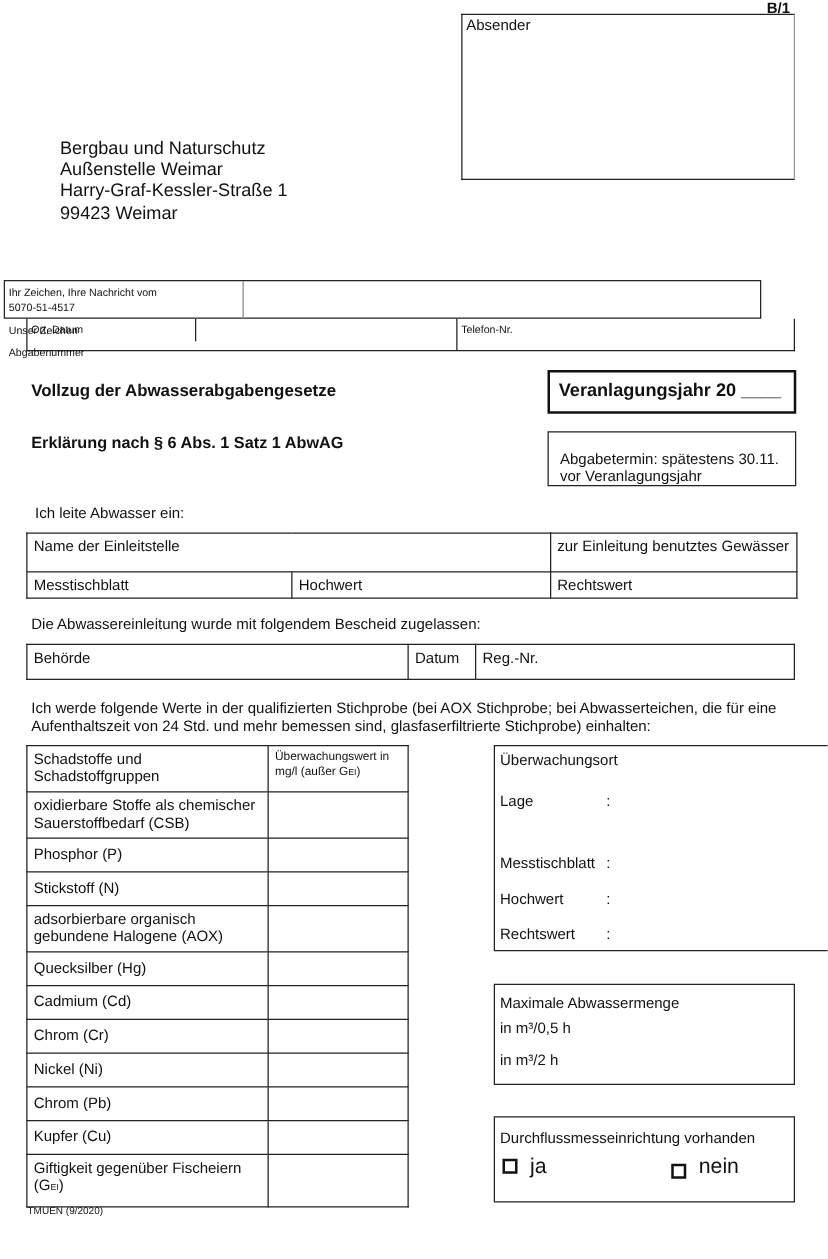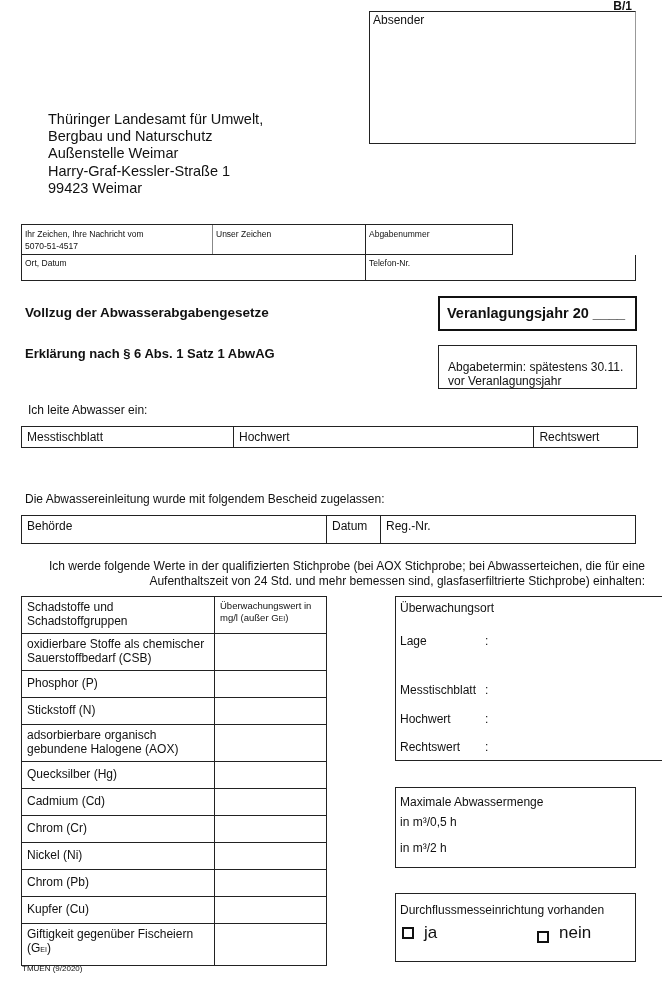--- a/index.html
+++ b/index.html
@@ -5,39 +5,39 @@
   * { box-sizing: border-box; margin: 0; padding: 0; }
   html, body { width: 662px; height: 1007px; background: #ffffff; }
   body { position: relative; font-family: "Liberation Sans", sans-serif; color: #111; overflow: hidden; }
   .abs { position: absolute; }
   .page-code { right: 30px; top: -1px; font-size: 12px; font-weight: bold; }
   .sender-box { left: 369px; top: 11px; width: 267px; height: 133px; border: 1.3px solid #222; border-right-color: #999; }
   .sender-box span { position: absolute; left: 3px; top: 1px; font-size: 12px; }
   .address { left: 48px; top: 111px; font-size: 14.5px; line-height: 17.2px; }
   .address div { white-space: nowrap; }
 
-  .ref1 { left: 21px; top: 224px; width: 492px; height: 31px; border: 1px solid #222; display: flex; }
+  .ref1 { left: 3px; top: 224px; width: 606px; height: 31px; border: 1px solid #222; display: flex; flex-direction: column; }
   .ref1 .c { font-size: 8.5px; padding: 3px 3px; line-height: 12px; }
   .ref1 .c1 { width: 191px; border-right: 1.5px solid #888; }
   .ref1 .c2 { width: 153px; border-right: 1px solid #222; }
   .ref1 .c3 { flex: 1; }
   .ref2 { left: 21px; top: 255px; width: 615px; height: 26px; border: 1px solid #222; border-top: none; display: flex; }
   .ref2 .c { font-size: 8.5px; padding: 3px 3px; }
   .ref2 .c1 { width: 344px; border-right: 1px solid #222; }
   .ref2 .c2 { flex: 1; }
 
   .title1 { left: 25px; top: 305px; font-size: 13.5px; font-weight: bold; }
   .title2 { left: 25px; top: 346px; font-size: 13px; font-weight: bold; }
   .year-box { left: 438px; top: 296px; width: 199px; height: 35px; border: 2px solid #111; font-size: 14.5px; font-weight: bold; padding: 7px 7px; white-space: nowrap; }
   .deadline-box { left: 438px; top: 345px; width: 199px; height: 44px; border: 1px solid #222; font-size: 12px; padding: 14px 9px; line-height: 14px; }
 
   .sec-label { font-size: 12px; }
   .s1 { left: 28px; top: 403px; }
   .s2 { left: 25px; top: 492px; }
-  .s3 { left: 25px; top: 559px; line-height: 14.5px; width: 620px; text-align: right; }
+  .s3 { left: 25px; top: 559px; line-height: 14.5px; width: 620px; }
 
   table.grid { position: absolute; border-collapse: collapse; font-size: 12px; }
   table.grid td { border: 1px solid #222; vertical-align: top; padding: 3px 5px; }
   .t1 { left: 21px; top: 426px; width: 617px; }
   .t1 td { height: 31px; }
   .t1 tr.r2 td { height: 20px; padding-top: 3px; }
   .t2 { left: 21px; top: 515px; width: 615px; }
   .t2 td { height: 28px; }
 
   .t3 { left: 21px; top: 596px; width: 306px; }
@@ -68,21 +68,20 @@
 </head>
 <body>
 
 <div class="abs page-code">B/1</div>
 
 <div class="abs sender-box">
   <span>Absender</span>
 </div>
 
 <div class="abs address">
-  <div>Thüringer Landesamt für Umwelt,</div>
   <div>Bergbau und Naturschutz</div>
   <div>Außenstelle Weimar</div>
   <div>Harry-Graf-Kessler-Straße 1</div>
   <div>99423 Weimar</div>
 </div>
 
 <div class="abs ref1">
   <div class="c c1">
     <div>Ihr Zeichen, Ihre Nachricht vom</div>
     <div>5070-51-4517</div>
@@ -107,20 +106,24 @@
 <div class="abs title2">Erklärung nach § 6 Abs. 1 Satz 1 AbwAG</div>
 <div class="abs year-box">Veranlagungsjahr 20 ____</div>
 <div class="abs deadline-box">
   <div>Abgabetermin: spätestens 30.11.</div>
   <div>vor Veranlagungsjahr</div>
 </div>
 
 <div class="abs sec-label s1">Ich leite Abwasser ein:</div>
 <table class="grid t1">
   <tbody>
+      <tr>
+    <td colspan="2" style="width:306px"><span>Name der Einleitstelle</span></td>
+    <td colspan="2"><span>zur Einleitung benutztes Gewässer</span></td>
+  </tr>
   <tr class="r2">
     <td style="width:212px"><span>Messtischblatt</span></td>
     <td colspan="2" style="width:206px"><span>Hochwert</span></td>
     <td><span>Rechtswert</span></td>
   </tr>
 </tbody>
   </table>
 
 <div class="abs sec-label s2">Die Abwassereinleitung wurde mit folgendem Bescheid zugelassen:</div>
 <table class="grid t2">

